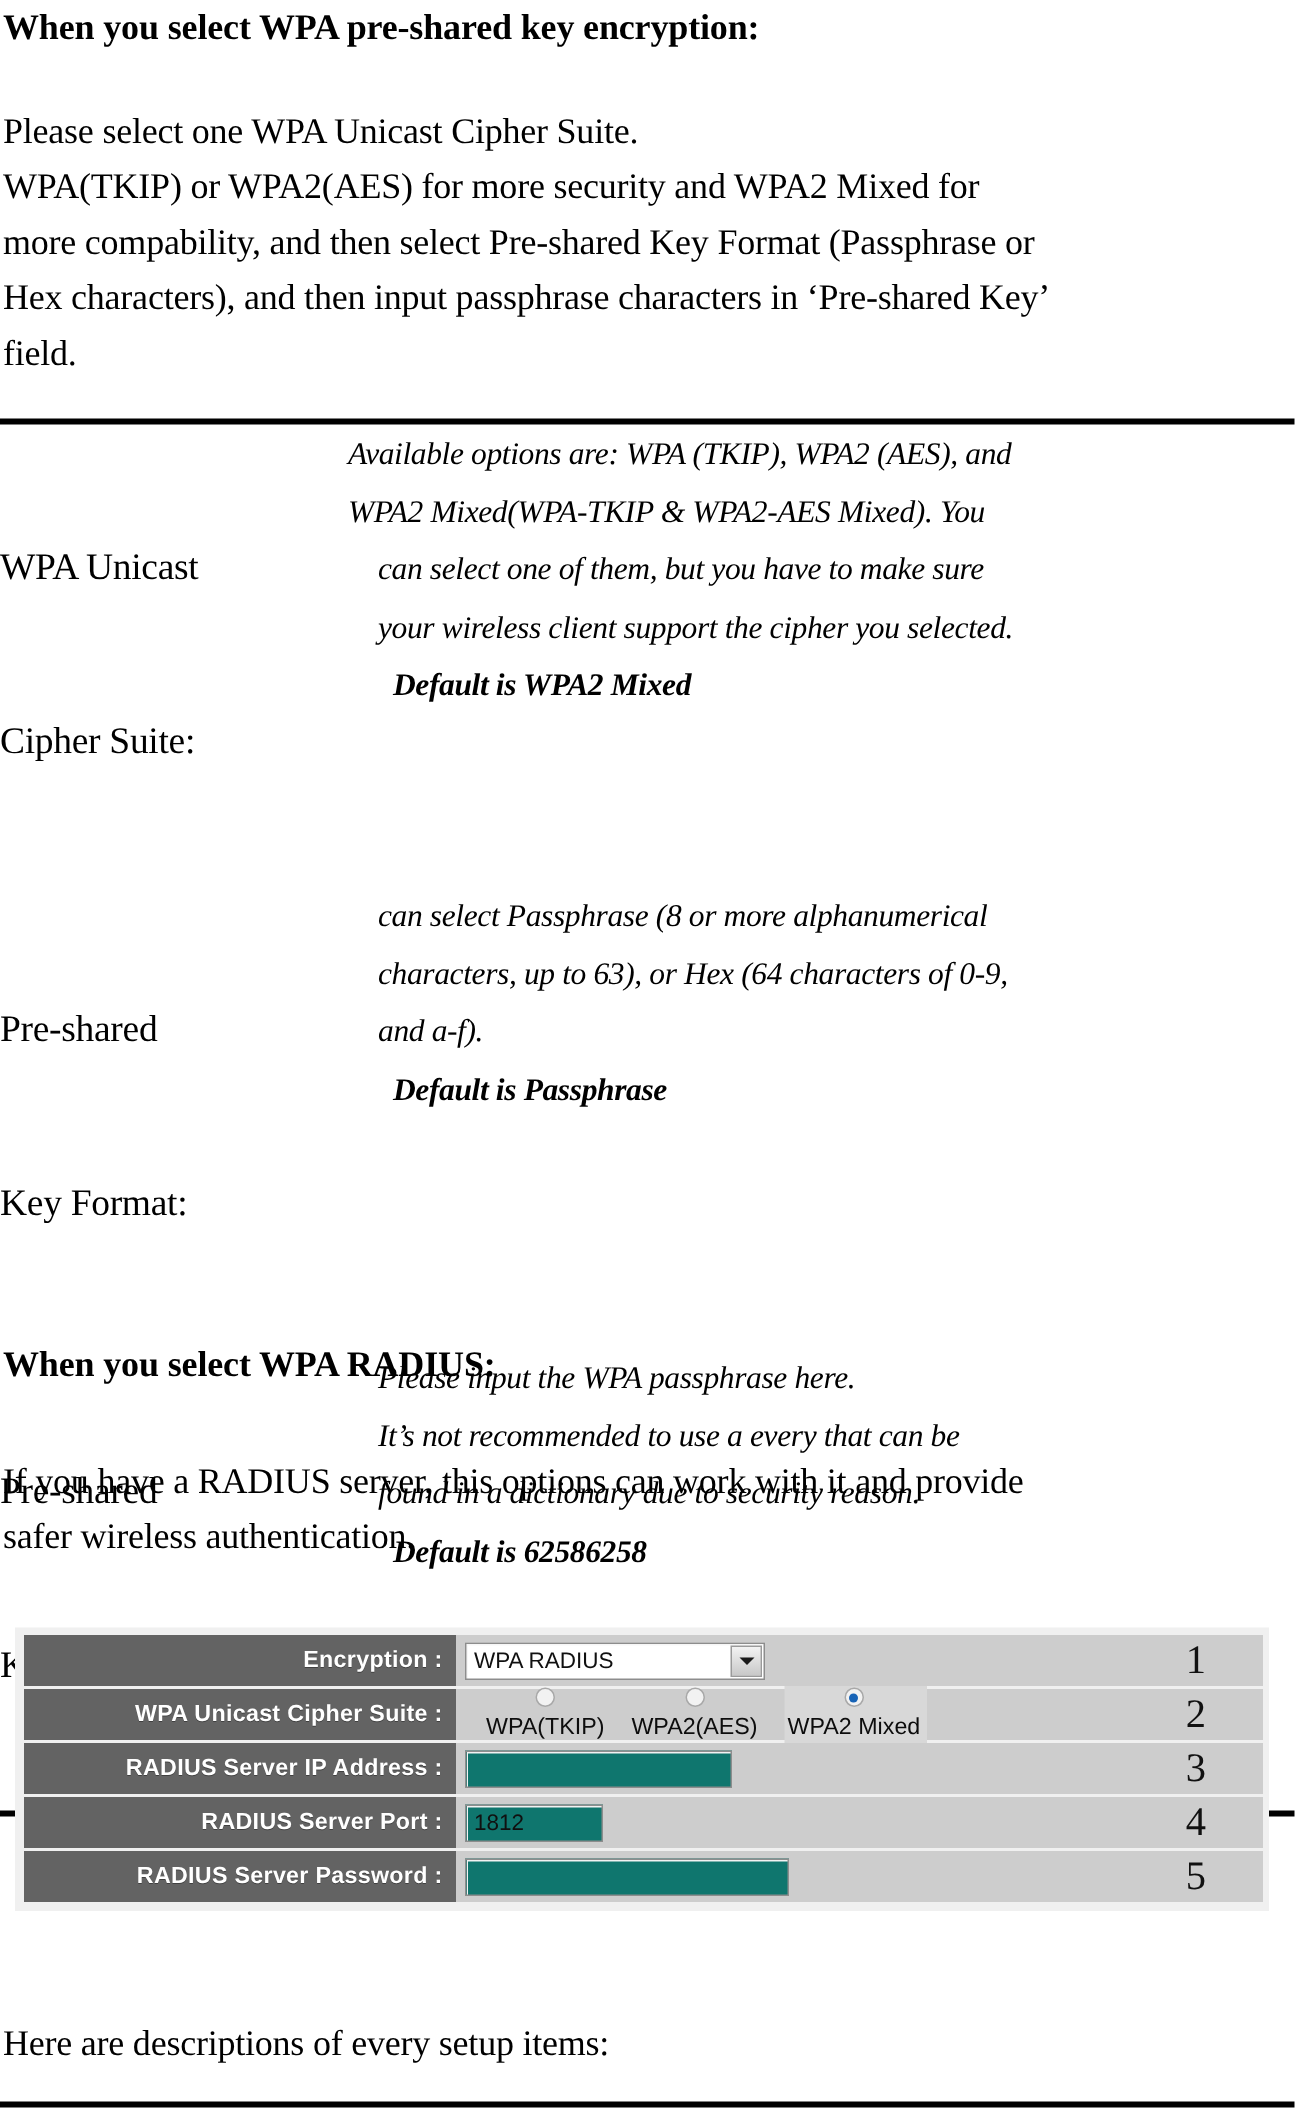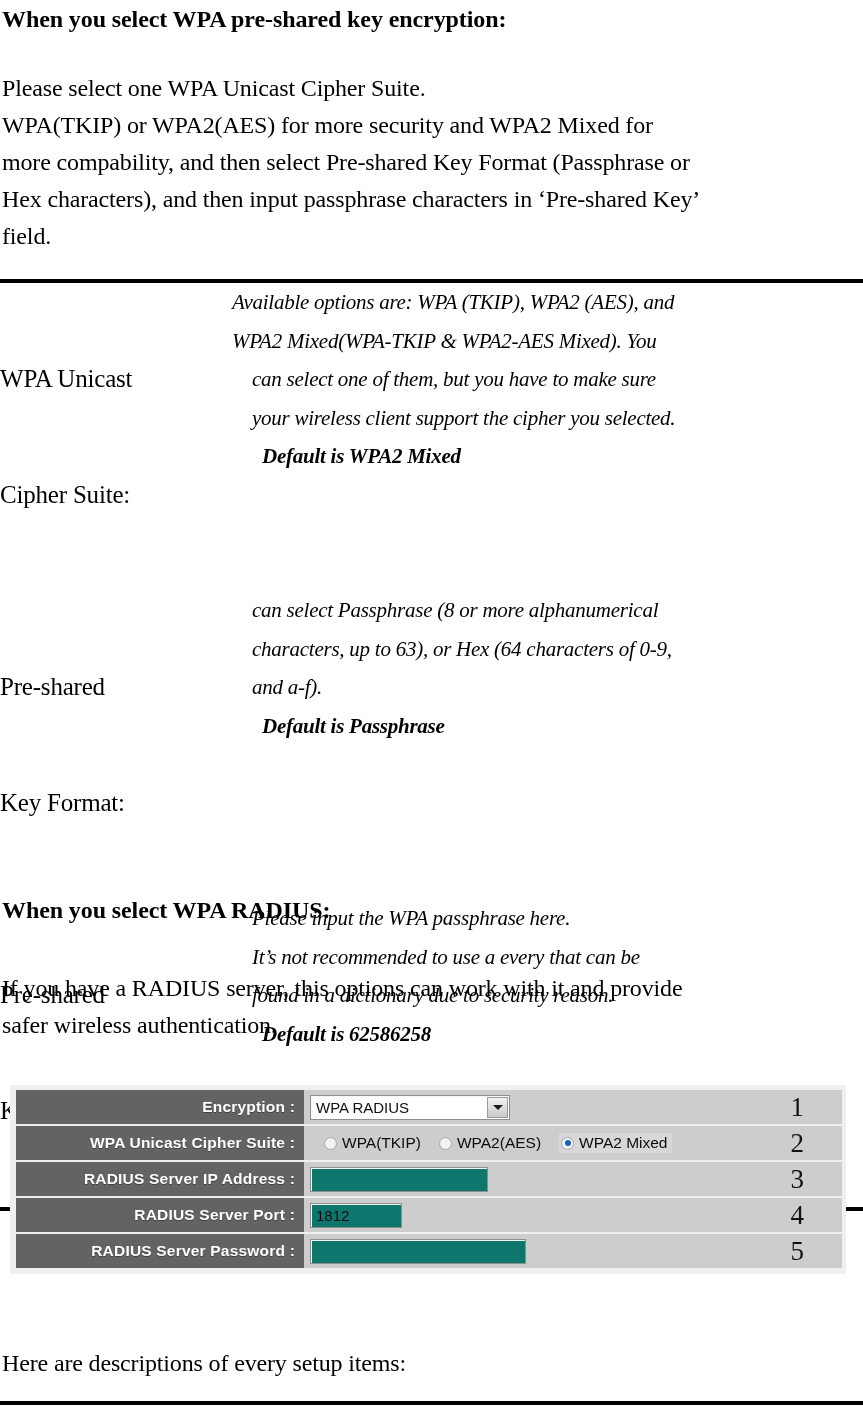--- a/index.html
+++ b/index.html
@@ -190,20 +190,21 @@
     align-items: center;
     gap: 18px;
     padding-left: 14px;
   }
   .radio-item {
     display: flex;
     align-items: center;
     gap: 5px;
     font-size: 15.5px;
     color: #0d0d0d;
+    flex-direction: column;
   }
   .radio-item.on { background: #d8d8d8; padding: 1px 4px 1px 2px; }
   .rdot {
     width: 13px; height: 13px;
     border-radius: 50%;
     background: #f2f2f2;
     border: 1px solid #a8a8a8;
     box-sizing: border-box;
     position: relative;
     flex: 0 0 13px;

